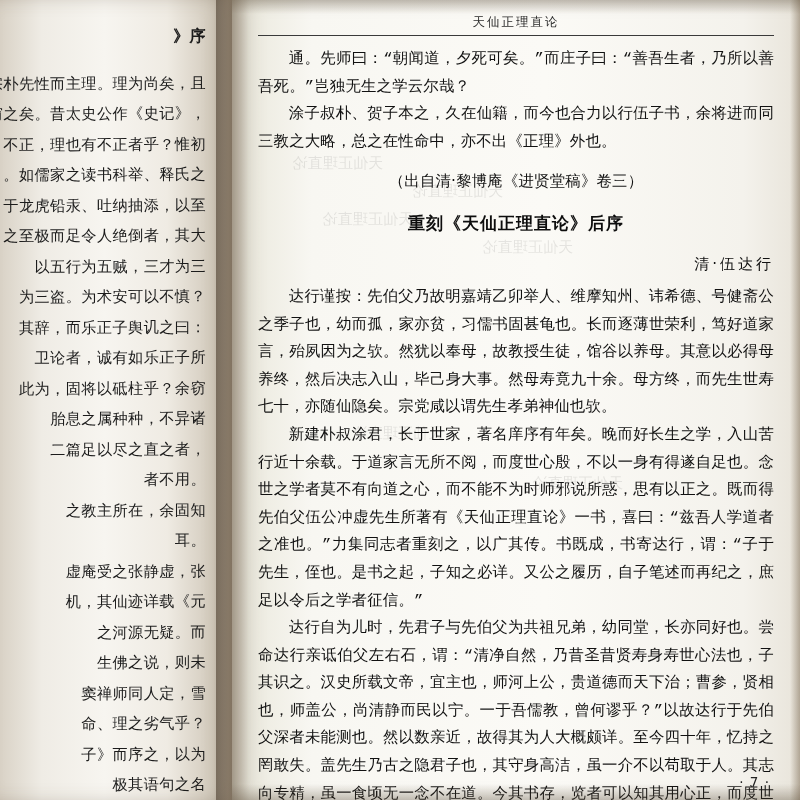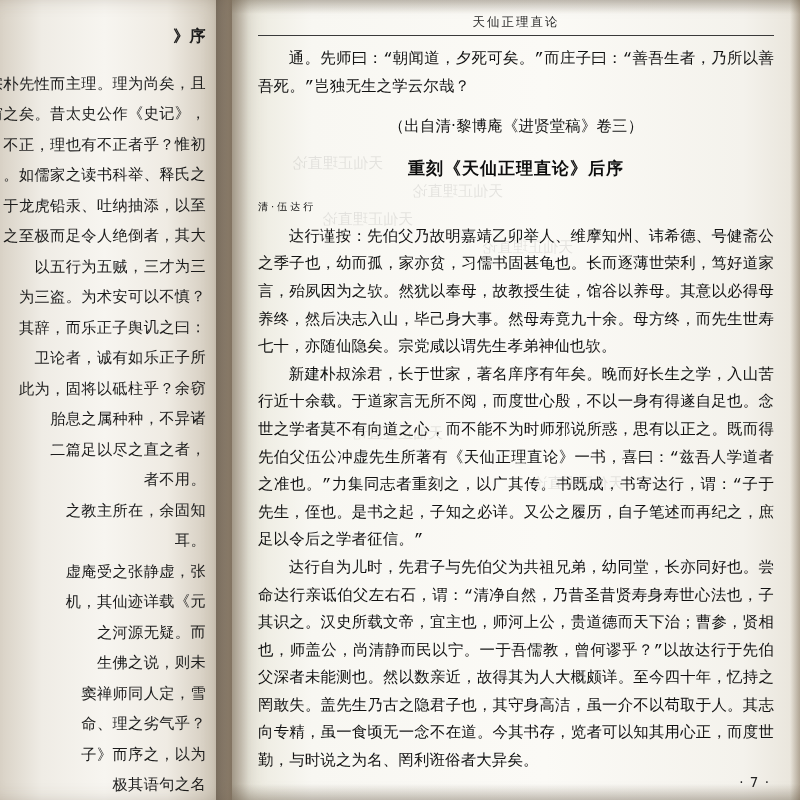--- a/index.html
+++ b/index.html
@@ -148,22 +148,22 @@
   }
   .section-title {
     text-align: center;
     font-weight: bold;
     font-size: 17px;
     letter-spacing: 1px;
     margin: 16px 0 20px 0;
     color: #0d0d0d;
   }
   .byline {
-    text-align: left;
-    font-size: 10px;
+    text-align: right;
+    font-size: 15px;
     letter-spacing: 3px;
     margin: 0 0 10px 0;
     color: #111;
   }
   .page-number {
     position: absolute;
     right: 30px;
     bottom: 10px;
     font-size: 13.5px;
     color: #222;
@@ -257,20 +257,21 @@
     <div class="showthrough" style="left:250px; top:234px;">天仙正理直论</div>
     <div class="showthrough" style="left:120px; top:420px;">天仙正理直论</div>
     <div class="showthrough" style="left:300px; top:470px;">天仙正理直论</div>
 
     <div id="rp-inner">
 
       <div class="running-head">天仙正理直论</div>
       <div class="rh-rule"></div>
 
       <p class="para indent">通。先师曰：“朝闻道，夕死可矣。”而庄子曰：“善吾生者，乃所以善吾死。”岂独无生之学云尔哉？</p>
+      <p class="para indent">涂子叔朴、贺子本之，久在仙籍，而今也合力以行伍子书，余将进而同三教之大略，总之在性命中，亦不出《正理》外也。</p>
       <p class="para quote-right">（出自清·黎博庵《进贤堂稿》卷三）</p>
 
       <h2 class="section-title">重刻《天仙正理直论》后序</h2>
       <div class="byline">清·伍达行</div>
 
       <p class="para indent">达行谨按：先伯父乃故明嘉靖乙卯举人、维摩知州、讳希德、号健斋公之季子也，幼而孤，家亦贫，习儒书固甚龟也。长而逐薄世荣利，笃好道家言，殆夙因为之欤。然犹以奉母，故教授生徒，馆谷以养母。其意以必得母养终，然后决志入山，毕己身大事。然母寿竟九十余。母方终，而先生世寿七十，亦随仙隐矣。宗党咸以谓先生孝弟神仙也欤。</p>
       <p class="para indent">新建朴叔涂君，长于世家，著名庠序有年矣。晚而好长生之学，入山苦行近十余载。于道家言无所不阅，而度世心殷，不以一身有得遂自足也。念世之学者莫不有向道之心，而不能不为时师邪说所惑，思有以正之。既而得先伯父伍公冲虚先生所著有《天仙正理直论》一书，喜曰：“兹吾人学道者之准也。”力集同志者重刻之，以广其传。书既成，书寄达行，谓：“子于先生，侄也。是书之起，子知之必详。又公之履历，自子笔述而再纪之，庶足以令后之学者征信。”</p>
       <p class="para indent">达行自为儿时，先君子与先伯父为共祖兄弟，幼同堂，长亦同好也。尝命达行亲诋伯父左右石，谓：“清净自然，乃昔圣昔贤寿身寿世心法也，子其识之。汉史所载文帝，宜主也，师河上公，贵道德而天下治；曹参，贤相也，师盖公，尚清静而民以宁。一于吾儒教，曾何谬乎？”以故达行于先伯父深者未能测也。然以数亲近，故得其为人大概颇详。至今四十年，忆持之罔敢失。盖先生乃古之隐君子也，其守身高洁，虽一介不以苟取于人。其志向专精，虽一食顷无一念不在道。今其书存，览者可以知其用心正，而度世勤，与时说之为名、罔利诳俗者大异矣。</p>
 
       <div class="page-number">· 7 ·</div>

